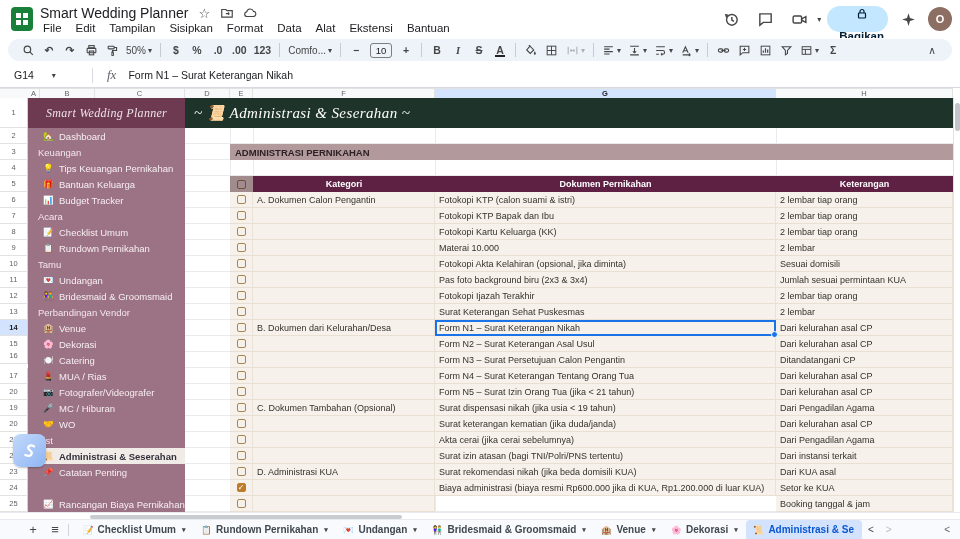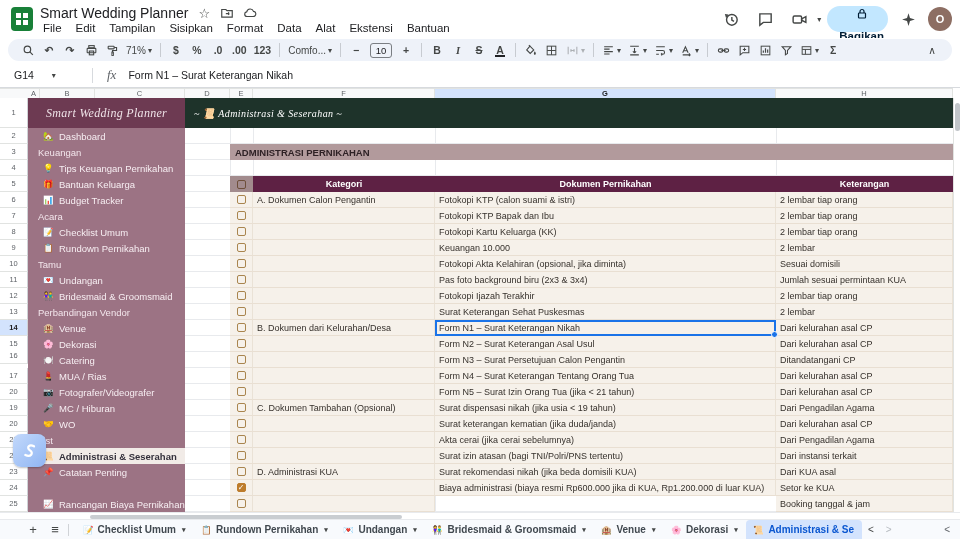--- a/index.html
+++ b/index.html
@@ -79,21 +79,21 @@
              font-family:"Liberation Serif", serif; font-style:italic; font-size:12px; letter-spacing:.3px; }
   .sb-row{ position:absolute; left:0; width:157px; height:16px; display:flex; align-items:center;
            color:#f7eef2; font-size:9.5px; white-space:nowrap; overflow:hidden; }
   .sb-row .sb-ico{ width:13px; margin:0 4px 0 14px; font-size:8.5px; text-align:center; flex:none; }
   .sb-row.section{ padding-left:10px; color:#f3e6ec; }
   .sb-row.active{ background:#f1ebe7; color:#33303b; font-weight:600; }
 
   
   .main-banner{ position:absolute; left:185px; top:0; width:768px; height:30px; background:#1e332a; z-index:1;
     color:#fff; display:flex; align-items:center; padding-left:9px;
-    font-family:"Liberation Serif", serif; font-style:italic; font-size:10px; letter-spacing:.4px; }
+    font-family:"Liberation Serif", serif; font-style:italic; font-size:15px; letter-spacing:.4px; }
   .sec-banner{ position:absolute; left:230px; width:723px; height:16px; background:#b29a9c; z-index:1;
     color:#2e2125; font-weight:700; font-size:9.5px; display:flex; align-items:center; padding-left:5px; }
   .hdr-row{ position:absolute; left:230px; width:723px; height:16px; display:flex; z-index:1; }
   .hdr-cb{ width:23px; background:#a28b8d; display:flex; align-items:center; justify-content:center; }
   .hdr-cell{ background:#5e2144; color:#fff; font-weight:700; font-size:9px; display:flex; align-items:center; justify-content:center; }
   .data-row{ position:absolute; left:230px; width:723px; height:16px; display:flex; z-index:1; }
   .cell{ background:#f6f1ea; border-bottom:1px solid #e9dfd2; border-right:1px solid #eae2d6; font-size:9px;
          color:#36312c; display:flex; align-items:center; padding:0 4px; white-space:nowrap; overflow:hidden; }
   .cb-cell{ justify-content:center; padding:0; }
   .cb{ width:9px; height:9px; border:1.5px solid #a9854e; border-radius:2px; background:transparent;
@@ -231,21 +231,21 @@
         <span class="t-item t-rel">
           <span style="display: flex; align-items: center;">
             <svg viewBox="0 0 24 24" fill="none" stroke="#444746" stroke-width="2">
               <rect x="4" y="4" width="11" height="5" rx="1"></rect>
               <path d="M15 6.5h4.5V12H12v3"></path>
               <rect x="11" y="15" width="2.5" height="6"></rect>
             </svg>
           </span>
         </span>
         <span class="t-item t-rel">
-          <span class="t-label">71%</span>
+          <span class="t-label">50%</span>
           <span class="caret">▾</span>
         </span>
         <span class="t-sep"></span>
         <span class="t-item t-rel">
           <span class="t-glyph">$</span>
         </span>
         <span class="t-item t-rel">
           <span class="t-glyph">%</span>
         </span>
         <span class="t-item t-rel">
@@ -583,21 +583,21 @@
         </div>
         <div class="cell" style="width: 182px;"></div>
         <div class="cell" style="width: 341px;">Fotokopi Kartu Keluarga (KK)</div>
         <div class="cell" style="width: 177px;">2 lembar tiap orang</div>
       </div>
       <div class="data-row" style="top: 142px;">
         <div class="cell cb-cell" style="width: 23px;">
           <span class="cb"></span>
         </div>
         <div class="cell" style="width: 182px;"></div>
-        <div class="cell" style="width: 341px;">Keuangan 10.000</div>
+        <div class="cell" style="width: 341px;">Materai 10.000</div>
         <div class="cell" style="width: 177px;">2 lembar</div>
       </div>
       <div class="data-row" style="top: 158px;">
         <div class="cell cb-cell" style="width: 23px;">
           <span class="cb"></span>
         </div>
         <div class="cell" style="width: 182px;"></div>
         <div class="cell" style="width: 341px;">Fotokopi Akta Kelahiran (opsional, jika diminta)</div>
         <div class="cell" style="width: 177px;">Sesuai domisili</div>
       </div>

